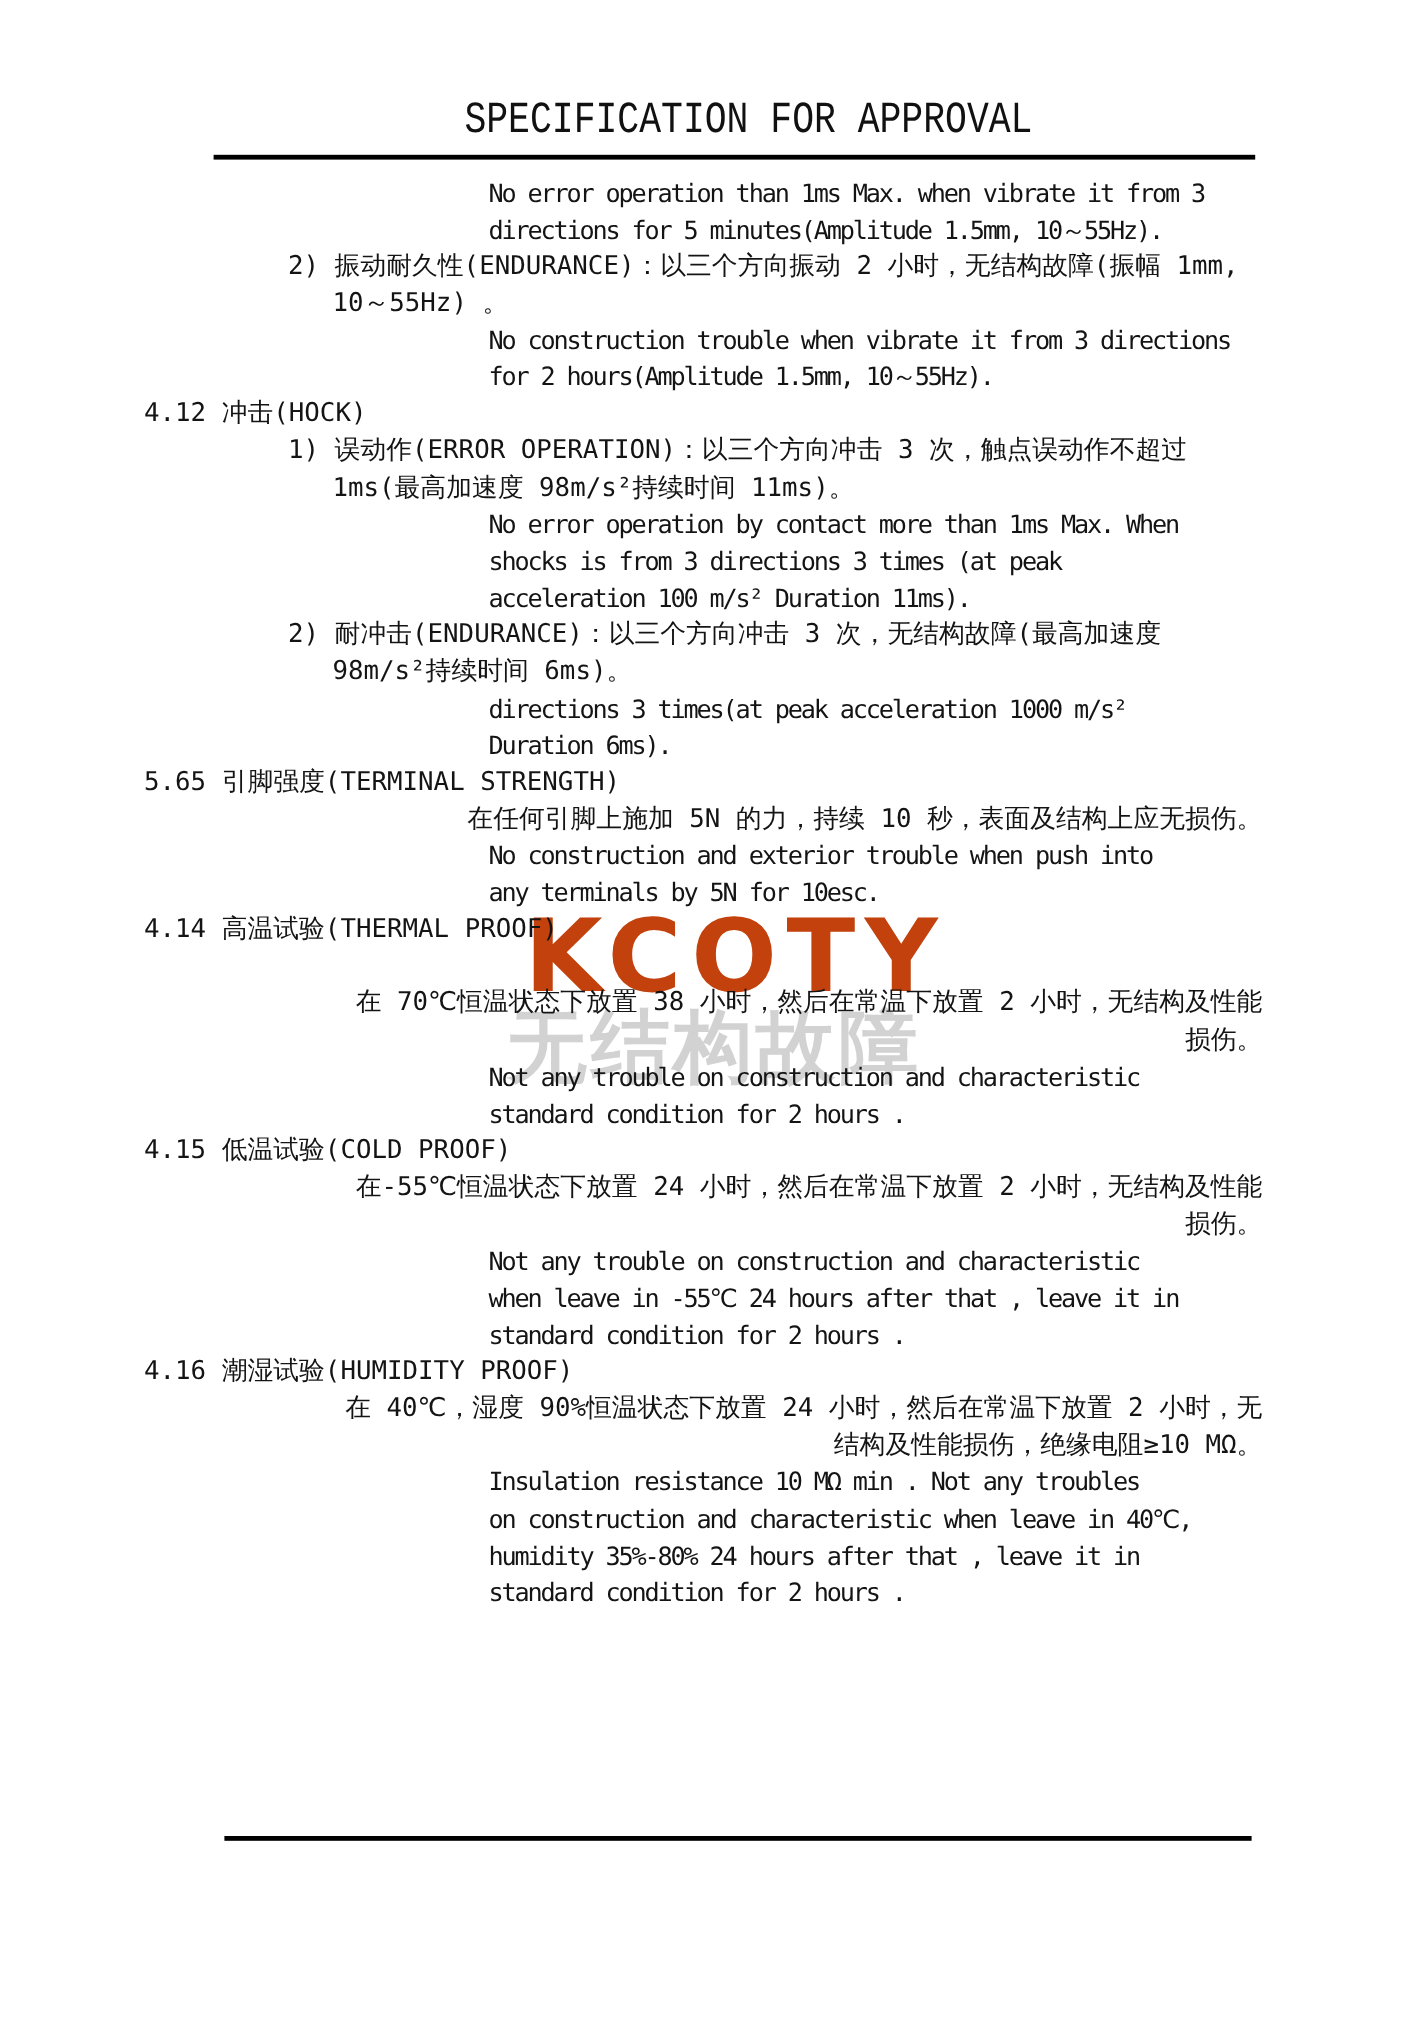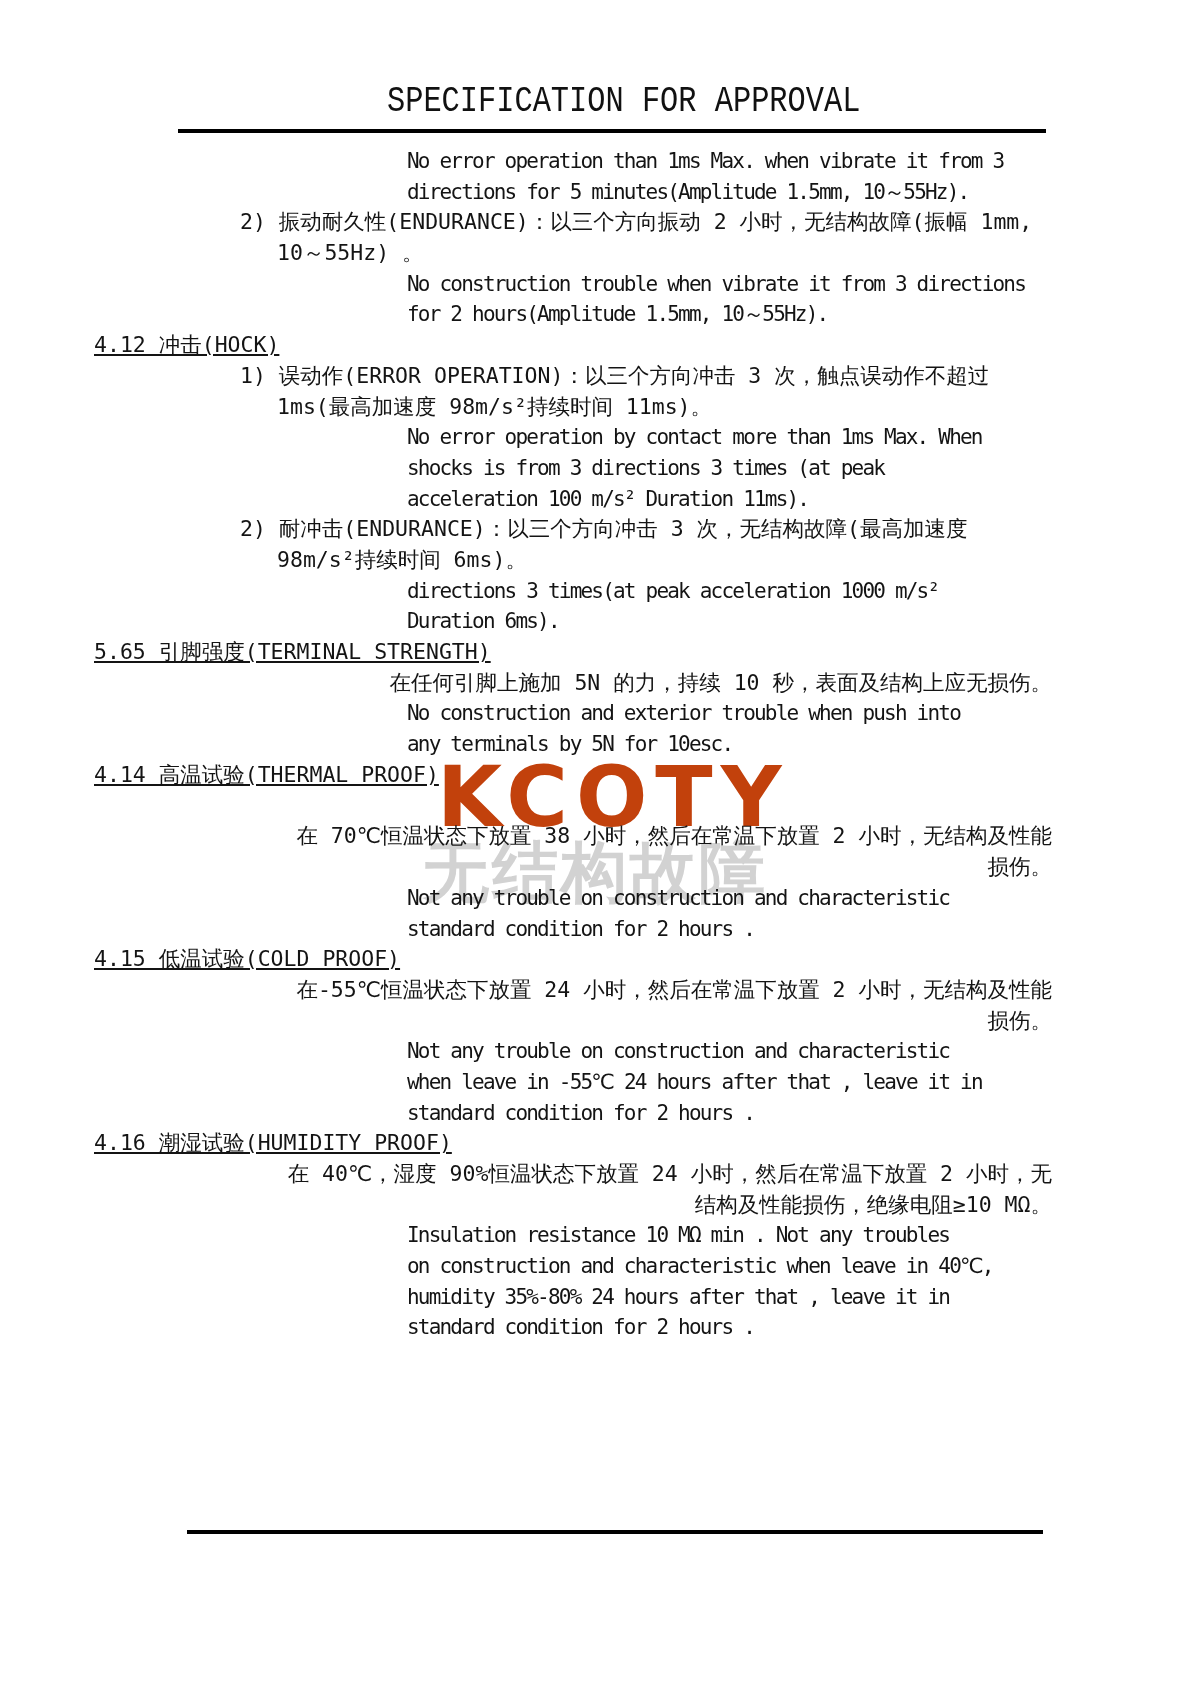--- a/index.html
+++ b/index.html
@@ -47,21 +47,21 @@
   .line{
     line-height:30.7px;
     height:30.7px;
     white-space:pre;
   }
   .eng{
     padding-left:407px;
     font-size:21px;
     letter-spacing:-1.8px;
   }
-  .sect{padding-left:94px;font-size:21.5px;text-decoration:underline;}
+  .sect{padding-left:120px;font-size:21.5px;}
   .item{padding-left:240px;font-size:21.5px;}
   .cont{padding-left:277px;font-size:21.5px;}
   .para{padding-left:240px;font-size:21.5px;text-align:right;}
   .gap{height:31px;}
 </style>
 </head>
 <body>
 
 <div class="page">
 

